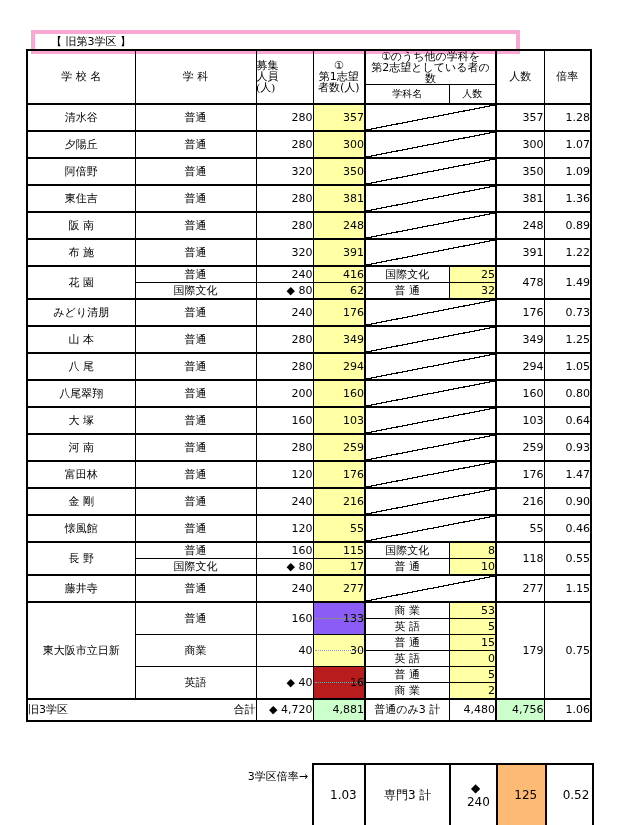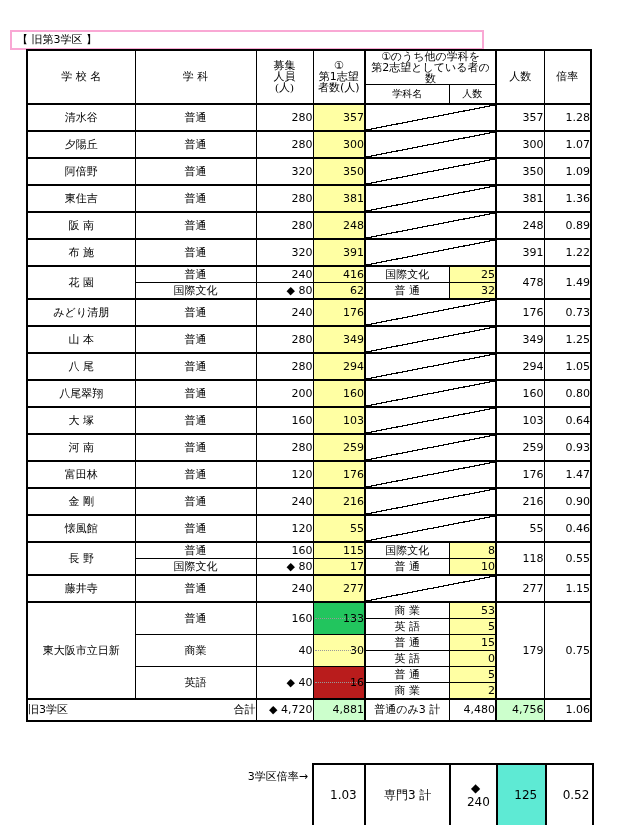--- a/index.html
+++ b/index.html
@@ -1,39 +1,39 @@
 <!DOCTYPE html>
 <html><head>
 <meta charset="utf-8">
 <style>
   html,body{margin:0;padding:0;background:#fff;}
   body{width:619px;height:825px;position:relative;overflow:hidden;
        font-family:"DejaVu Sans","Liberation Sans",sans-serif;color:#000;}
 
-  .title-box{position:absolute;left:10px;top:30px;width:465px;height:16px;
-             border:2px solid #f9a8d4;font-size:11px;line-height:16px;padding-left:5px;}
+  .title-box{position:absolute;left:31px;top:30px;width:465px;height:16px;
+             border:4px solid #f9a8d4;font-size:11px;line-height:16px;padding-left:16px;}
 
   table.main{position:absolute;left:26px;top:49px;width:566px;
              border-collapse:collapse;table-layout:fixed;border:2px solid #000;}
   table.main th,table.main td{border:1px solid #000;padding:0;font-weight:normal;
              font-size:11px;overflow:hidden;vertical-align:middle;}
 
   tr.rh1{height:34px;} tr.rh2{height:19px;}
   tr.r{height:27px;} tr.rs{height:13px;} tr.rn{height:14px;} tr.rt{height:22px;}
 
   tr.st>td,tr.st>th{border-top:2px solid #000;}      
   tr.ss>td{border-top:1px solid #777;}               
   td.dt{border-top:1px dotted #888 !important;}      
   .bl2{border-left:2px solid #000 !important;}       
 
   .num{text-align:right;padding-right:3px;}
   .ctr{text-align:center;}
   .sm{font-size:10px;}
   .hdr-small{font-size:9px;line-height:11px;text-align:center;}
-  .hdr-cap{font-size:10px;line-height:11px;text-align:center;font-family:Liberation Serif, serif;}
+  .hdr-cap{font-size:10px;line-height:11px;text-align:left;font-family:Liberation Serif, serif;}
 
   .diag{background:linear-gradient(to bottom right,
         transparent calc(50% - 0.6px),#000 calc(50% - 0.6px),
         #000 calc(50% + 0.6px),transparent calc(50% + 0.6px));}
 
   td.c4d{position:relative;}
   td.c4d .dot{position:absolute;left:1px;right:1px;top:50%;border-top:1px dotted #999;}
   td.c4d span{position:relative;}
 
   .tlabel{display:flex;justify-content:space-between;gap:26px;font-size:11px;}
@@ -267,21 +267,21 @@
     <td class="num y" style="background: rgb(255, 255, 163);">277</td>
     <td colspan="2" class="diag bl2"></td>
     <td class="num bl2">277</td>
     <td class="num">1.15</td>
   </tr>
 
   <tr class="rn st">
     <td rowspan="6" class="ctr">東大阪市立日新</td>
     <td rowspan="2" class="ctr">普通</td>
     <td rowspan="2" class="num">160</td>
-    <td rowspan="2" class="num y c4d" style="background: #22c55e;">
+    <td rowspan="2" class="num y c4d" style="background: #8b5cf6;">
       <div class="dot"></div>
       <span>133</span>
     </td>
     <td class="ctr sm bl2">商 業</td>
     <td class="num sm y" style="background: rgb(255, 255, 163);">53</td>
     <td rowspan="6" class="num bl2">179</td>
     <td rowspan="6" class="num">0.75</td>
   </tr>
   <tr class="rn">
     <td class="ctr sm bl2 dt">英 語</td>
@@ -340,17 +340,17 @@
       <col style="width:84px">
       <col style="width:47px">
     <col style="width:48px">
       <col style="width:47px">
   </colgroup>
   <tbody>
       <tr>
     <td class="num">1.03</td>
     <td class="ctr">専門3 計</td>
     <td class="num">◆ 240</td>
-    <td class="num g" style="background: #5eead4;">125</td>
+    <td class="num g" style="background: #fdba74;">125</td>
     <td class="num">0.52</td>
   </tr>
 </tbody>
   </table>
 
 </body></html>

